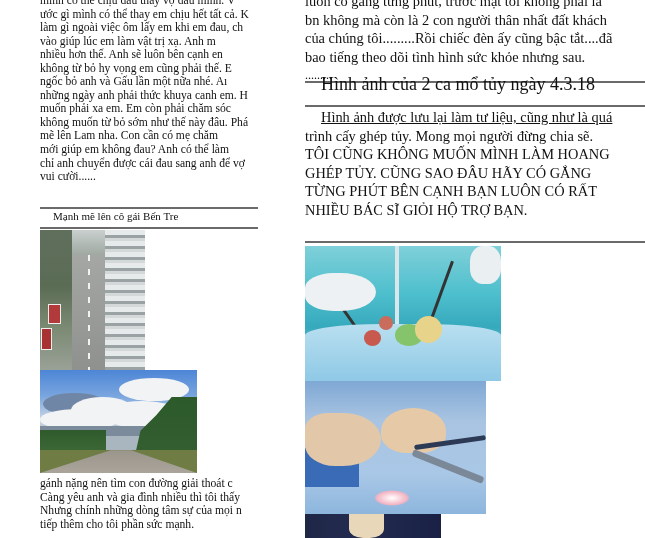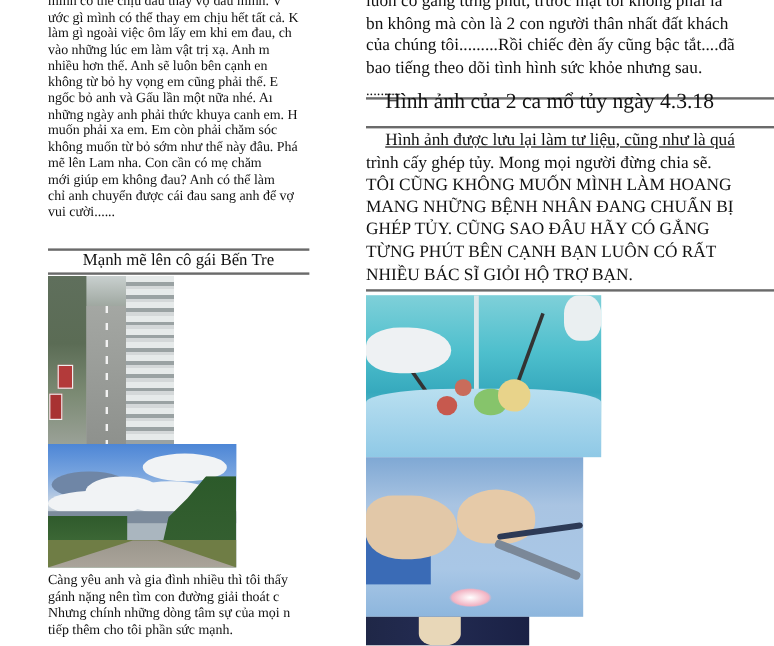--- a/index.html
+++ b/index.html
@@ -67,35 +67,35 @@
   #img-dark .hand { position:absolute; left:32%; top:0; width:26%; height:100%; background:#e8d7b8; border-radius:0 0 40% 40%; }
 </style>
 </head>
 <body>
 
 <div id="left-col" class="col">
   <div class="ltext" style="position:absolute;left:0;top:0;width:218px;">
     <span class="ln">mình có thể chịu đau thay vợ đau mình. V</span>
     <span class="ln">ước gì mình có thể thay em chịu hết tất cả. K</span>
     <span class="ln">làm gì ngoài việc ôm lấy em khi em đau, ch</span>
-    <span class="ln">vào những lúc em làm vật trị xạ. Anh m</span>
+    <span class="ln">vào giúp lúc em làm vật trị xạ. Anh m</span>
     <span class="ln">nhiều hơn thế. Anh sẽ luôn bên cạnh en</span>
     <span class="ln">không từ bỏ hy vọng em cũng phải thế. E</span>
     <span class="ln">ngốc bỏ anh và Gấu lần một nữa nhé. Aı</span>
     <span class="ln">những ngày anh phải thức khuya canh em. H</span>
     <span class="ln">muốn phải xa em. Em còn phải chăm sóc</span>
     <span class="ln">không muốn từ bỏ sớm như thế này đâu. Phá</span>
     <span class="ln">mẽ lên Lam nha. Con cần có mẹ chăm</span>
     <span class="ln">mới giúp em không đau? Anh có thể làm</span>
     <span class="ln">chỉ anh chuyển được cái đau sang anh để vợ</span>
     <span class="ln">vui cười......</span>
   </div>
 
   <div class="rule" style="left:0;top:213px;width:218px;"></div>
-  <div class="caption" style="left:13px;top:216px;font-size:14px;margin-left:16px;">Mạnh mẽ lên cô gái Bến Tre</div>
+  <div class="caption" style="left:13px;top:216px;font-size:11px;">Mạnh mẽ lên cô gái Bến Tre</div>
   <div class="rule" style="left:0;top:233px;width:218px;"></div>
 
   <div id="img-street" class="img" style="left:0;top:236px;width:105px;height:140px;">
     <div class="trees"></div>
     <div class="road"></div>
     <div class="bldg"></div>
     <div class="bus1"></div>
     <div class="bus2"></div>
   </div>
 
@@ -106,22 +106,22 @@
     <div class="cloud" style="left:50%;top:8%;width:45%;height:22%;"></div>
     <div class="cloud" style="left:40%;top:30%;width:50%;height:26%;"></div>
     <div class="mtn"></div>
     <div class="forestL"></div>
     <div class="forestR"></div>
     <div class="grass"></div>
     <div class="road"></div>
   </div>
 
   <div class="ltext" style="position:absolute;left:0;top:483px;width:218px;">
+    <span class="ln">gánh nặng nên tìm con đường giải thoát c</span>
     <span class="ln">Càng yêu anh và gia đình nhiều thì tôi thấy</span>
-    <span class="ln">gánh nặng nên tìm con đường giải thoát c</span>
     <span class="ln">Nhưng chính những dòng tâm sự của mọi n</span>
     <span class="ln">tiếp thêm cho tôi phần sức mạnh.</span>
   </div>
 </div>
 
 <div id="right-col" class="col">
   <div class="rtext" style="position:absolute;left:0;top:0;width:340px;">
     <span class="ln">luôn cố gắng từng phút, trước mặt tôi không phải là</span>
     <span class="ln">bn không mà còn là 2 con người thân nhất đất khách</span>
     <span class="ln">của chúng tôi.........Rồi chiếc đèn ấy cũng bậc tắt....đã</span>
@@ -130,21 +130,20 @@
   </div>
 
   <div class="rule" style="left:0;top:89px;width:340px;"></div>
   <div class="caption" style="left:16px;top:82px;font-size:18px;">Hình ảnh của 2 ca mổ tủy ngày 4.3.18</div>
   <div class="rule" style="left:0;top:113px;width:340px;"></div>
 
   <div class="rtext" style="position:absolute;left:0;top:116px;width:340px;">
     <span class="ln" style="padding-left:16px;text-decoration:underline;">Hình ảnh được lưu lại làm tư liệu, cũng như là quá</span>
     <span class="ln">trình cấy ghép tủy. Mong mọi người đừng chia sẽ.</span>
     <span class="ln">TÔI CŨNG KHÔNG MUỐN MÌNH LÀM HOANG</span>
-    <span class="ln">MANG NHỮNG BỆNH NHÂN ĐANG CHUẨN BỊ</span>
     <span class="ln">GHÉP TỦY. CŨNG SAO ĐÂU HÃY CÓ GẮNG</span>
     <span class="ln">TỪNG PHÚT BÊN CẠNH BẠN LUÔN CÓ RẤT</span>
     <span class="ln">NHIỀU BÁC SĨ GIỎI HỘ TRỢ BẠN.</span>
   </div>
 
   <div class="rule" style="left:0;top:249px;width:340px;"></div>
 
   <div id="img-surg1" class="img" style="left:0;top:254px;width:196px;height:135px;">
     <div class="glove2"></div>
     <div class="tool" style="left:46%;top:0;height:62%;width:4px;background:#d9e7ea;"></div>

